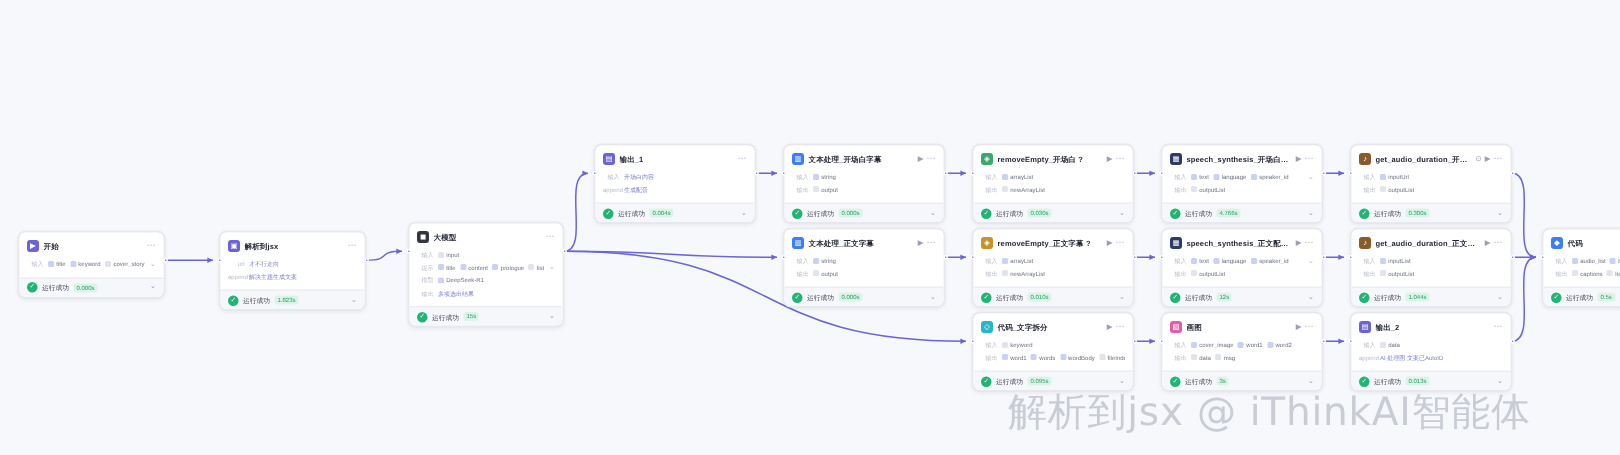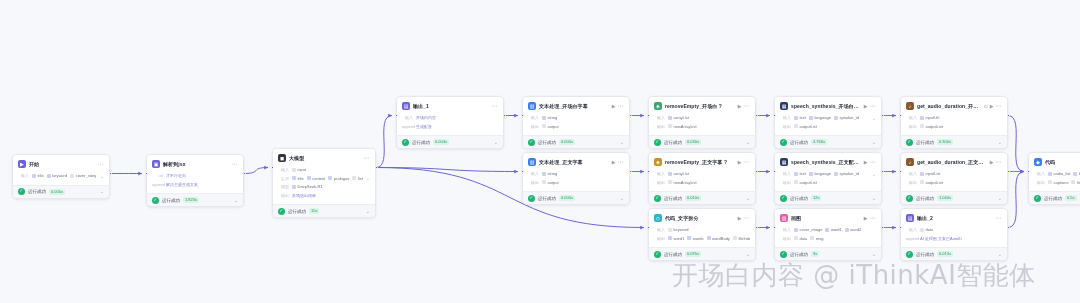--- a/index.html
+++ b/index.html
@@ -762,14 +762,14 @@
           </div>
         </div>
         <div class="nstatus">
           <span class="ok">✓</span>
           <span class="stext">运行成功</span>
           <span class="sbadge">0.5s</span>
         </div>
       </div>
       <div class="port" style="left: 1026.5px; top: 170px;"></div>
     </div>
-  <div id="watermark">开场白内容 @ iThinkAI智能体</div>
+  <div id="watermark">解析到jsx @ iThinkAI智能体</div>
 </div>
 
 </body></html>

